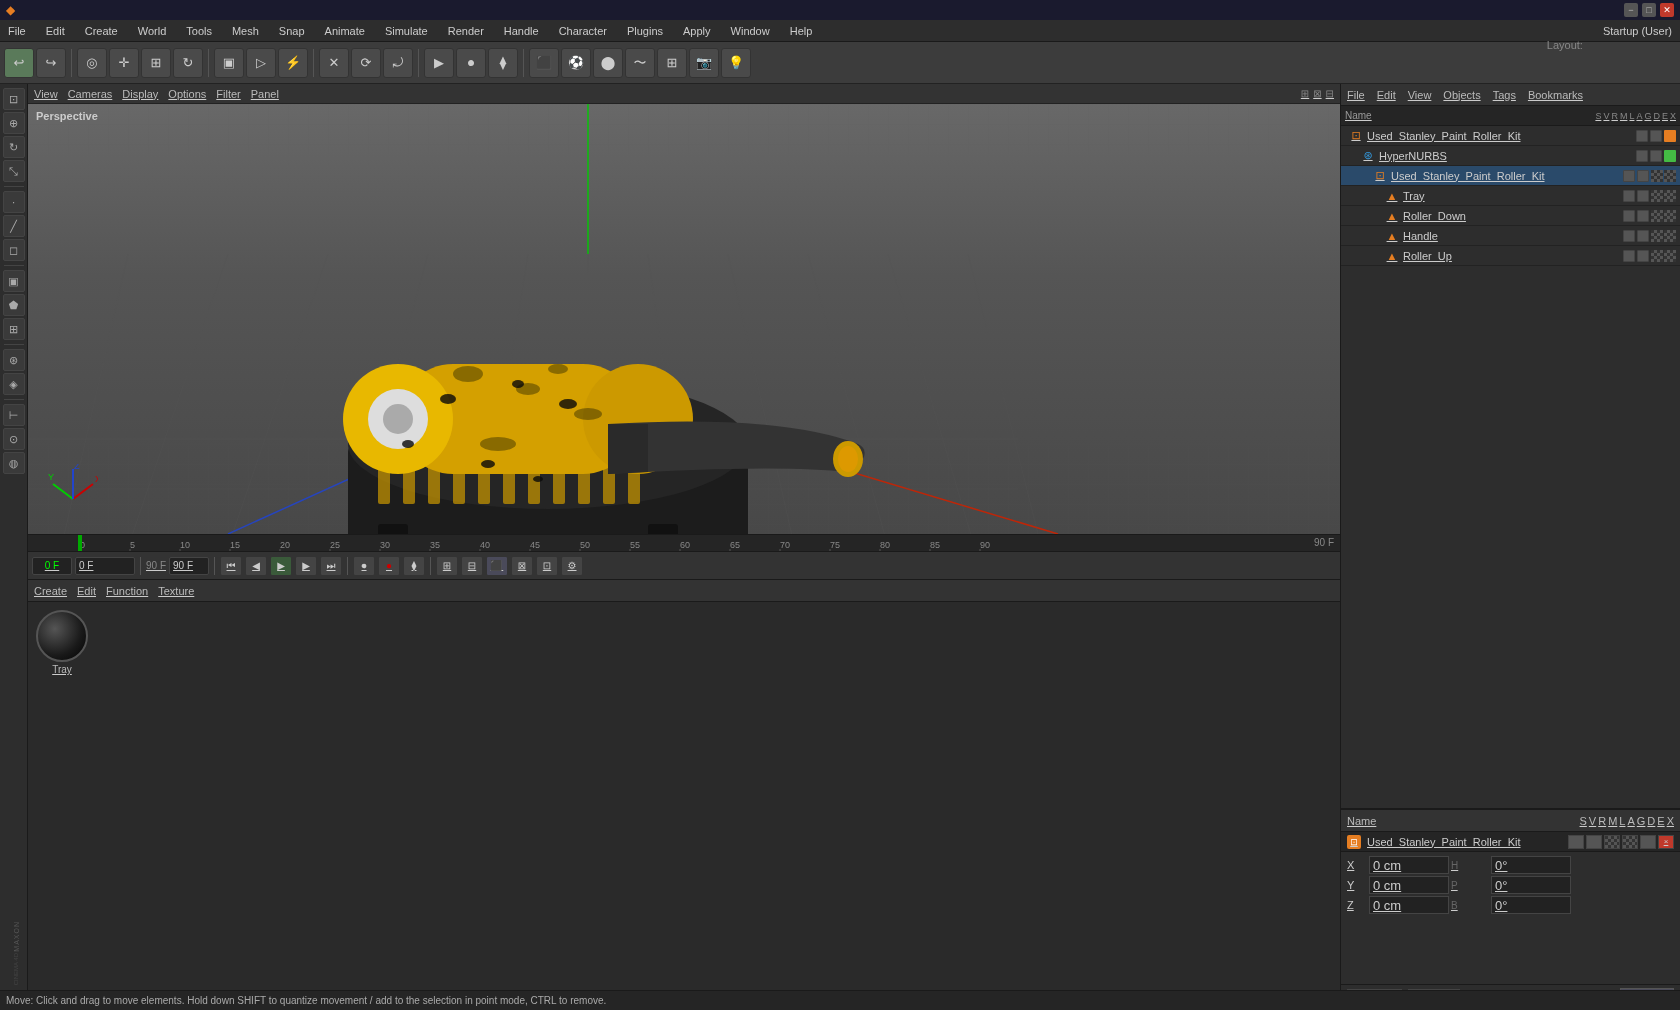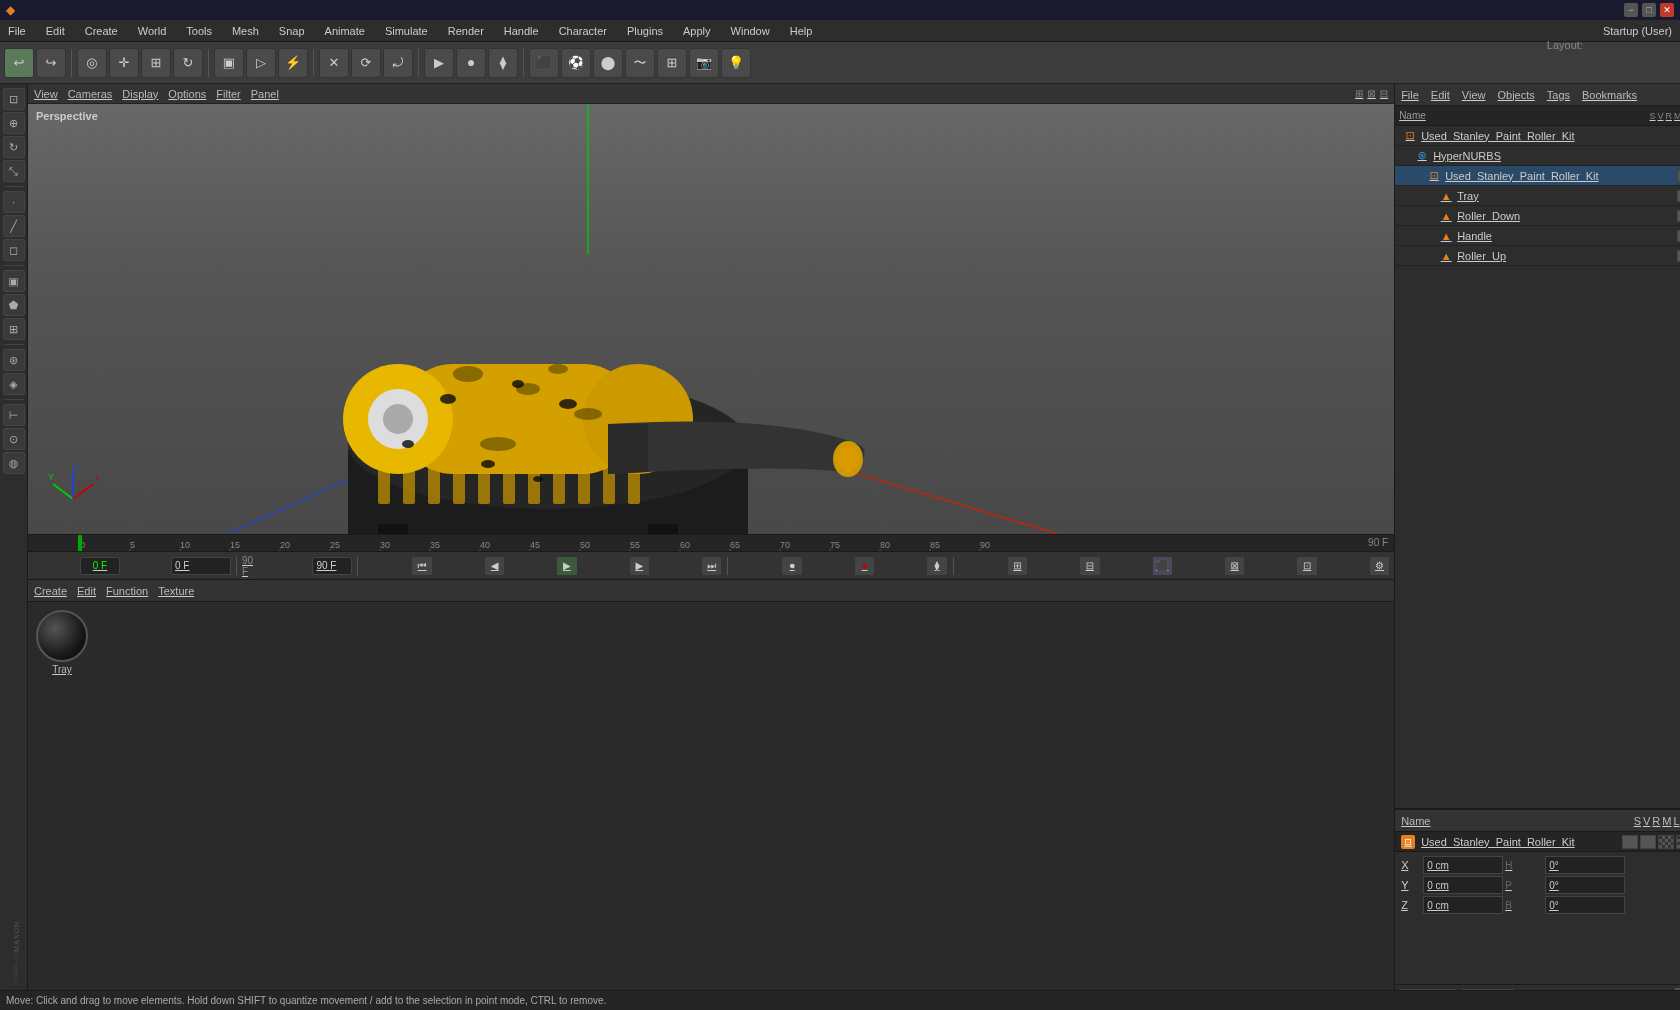--- a/index.html
+++ b/index.html
@@ -103,21 +103,21 @@
       padding: 0 4px; border-bottom: 1px solid #1a1a1a; overflow: hidden;
       position: relative;
     }
     #timeline-controls {
       height: 26px; background: #333; display: flex; align-items: center;
       padding: 0 4px; gap: 4px; border-bottom: 1px solid #1a1a1a;
     }
     .tl-btn {
       width: 22px; height: 20px; background: #444; border: 1px solid #333;
       border-radius: 2px; cursor: pointer; display: flex; align-items: center;
-      justify-content: center; color: #ccc; font-size: 10px; margin-left: 48px;
+      justify-content: center; color: #ccc; font-size: 10px;
     }
     .tl-sep { width: 1px; height: 18px; background: #555; margin: 0 2px; }
 
     
     #material-area {
       flex: 1; background: #2a2a2a; display: flex; flex-direction: column;
     }
     #material-toolbar {
       height: 22px; background: #333; display: flex; align-items: center;
       padding: 0 6px; gap: 10px; border-bottom: 1px solid #1a1a1a;
@@ -207,21 +207,21 @@
       font-size: 10px; color: #aaa; border-top: 1px solid #1a1a1a; z-index: 100;
     }
 
     
     #maxon-logo {
       position: absolute; bottom: 25px; left: 4px; width: 24px;
       display: flex; flex-direction: column; align-items: center; gap: 1px;
     }
     #coord-grid { flex: 1; display: grid; grid-template-columns: 30px 80px 20px 30px 80px 20px; gap: 2px; padding: 4px; align-content: start; }
     .coord-label { font-size: 11px; color: #ccc; display: flex; align-items: center; }
-    .coord-input { height: 18px; background: #222; border: 1px solid #444; color: #ccc; font-size: 10px; padding: 0 3px; width: 100%; }
+    .coord-input { height: 18px; background: #222; border: 1px solid #444; color: #ccc; font-size: 13px; padding: 0 3px; width: 100%; }
     .coord-unit { font-size: 10px; color: #666; display: flex; align-items: center; }
   </style>
 </head>
 <body>
 
 <div id="titlebar">
   <span style="font-size:12px; color:#e67e22;">◆</span>
   <div class="controls">
     <div class="ctrl-btn ctrl-min">−</div>
     <div class="ctrl-btn ctrl-max">□</div>

